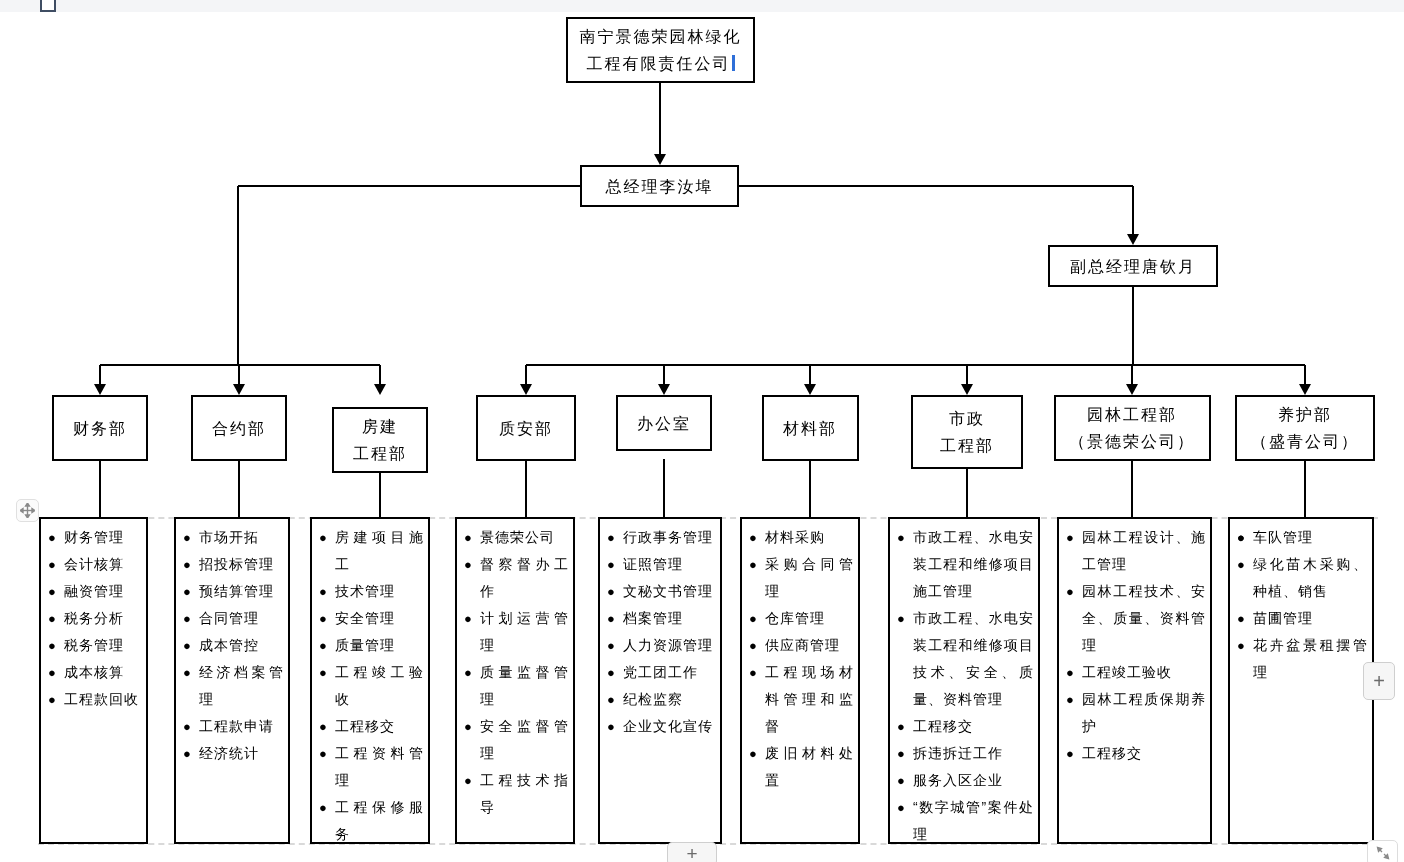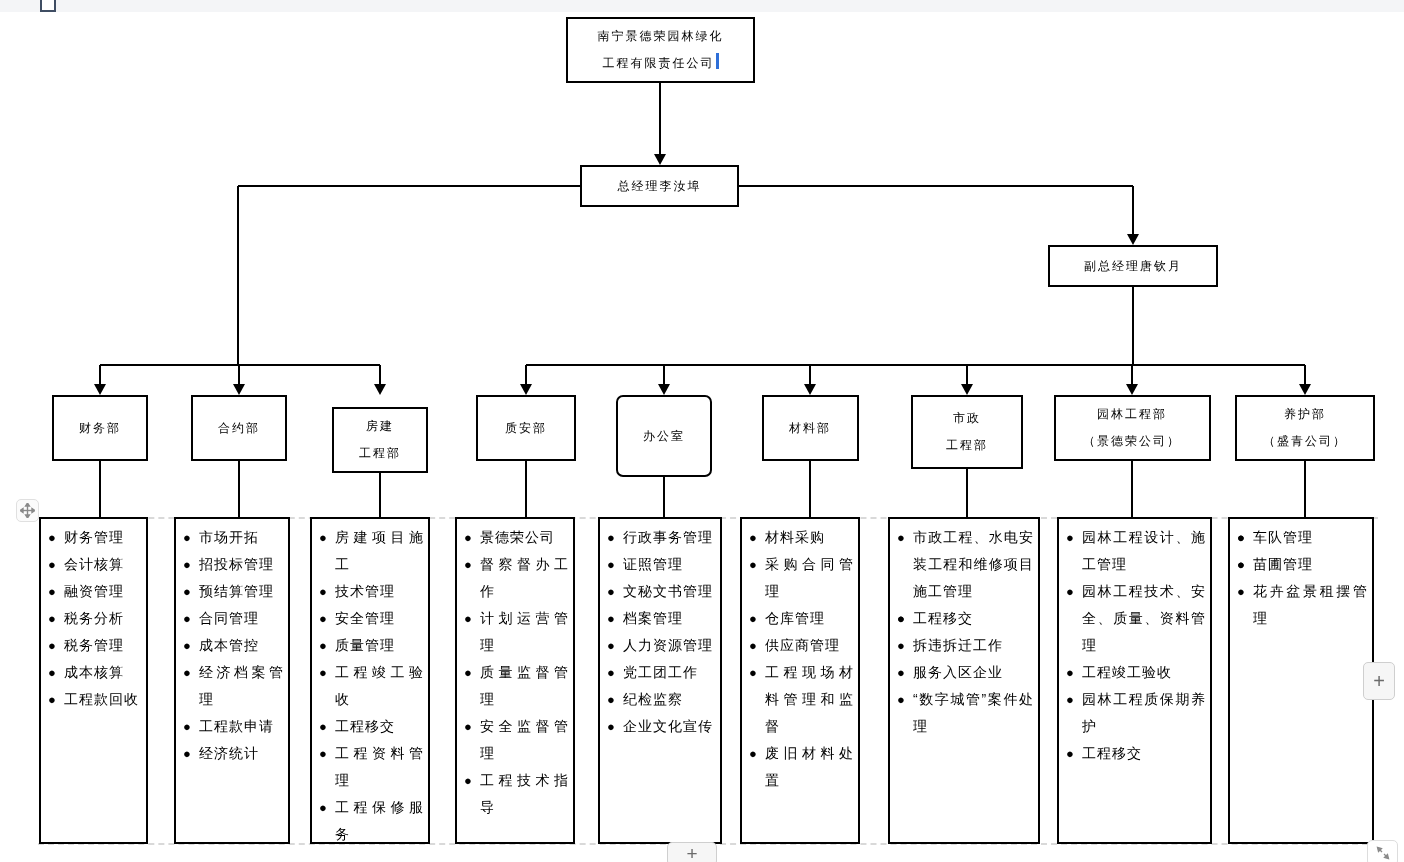--- a/index.html
+++ b/index.html
@@ -14,21 +14,21 @@
   
   .dash-line{position:absolute;left:38px;width:1340px;border-top:2px dashed #d9d9d9;z-index:0;}
 
   
   #connectors{position:absolute;left:0;top:0;z-index:1;pointer-events:none;}
 
   
   .node{position:absolute;background:#fff;border:2px solid #000;box-sizing:border-box;
         display:flex;flex-direction:column;align-items:center;justify-content:center;
         text-align:center;z-index:2;}
-  .node .ln{font-size:12px;letter-spacing:2px;line-height:27px;white-space:nowrap;text-align:center;}
+  .node .ln{font-size:16px;letter-spacing:2px;line-height:27px;white-space:nowrap;text-align:center;}
   .root-box{left:566px;top:17px;width:189px;height:66px;}
   .gm-box{left:580px;top:165px;width:159px;height:42px;}
   .deputy-box{left:1048px;top:245px;width:170px;height:42px;}
   .text-caret{display:inline-block;width:3px;height:16px;background:#2e6fd8;vertical-align:-2px;margin-left:1px;}
 
   
   .list-box{position:absolute;top:517px;height:327px;background:#fff;border:2px solid #000;
             box-sizing:border-box;z-index:2;overflow:hidden;padding:5px 4px 0 7px;}
   .list-box ul{margin:0;padding:0;list-style:none;}
   .list-box li{position:relative;font-size:14px;line-height:27px;letter-spacing:1px;
@@ -133,21 +133,21 @@
     <div class="list-box" style="left: 455px; width: 120px;">
       <ul>
         <li><span class="bullet">●</span><span>景德荣公司</span></li>
         <li><span class="bullet">●</span><span>督察督办工作</span></li>
         <li><span class="bullet">●</span><span>计划运营管理</span></li>
         <li><span class="bullet">●</span><span>质量监督管理</span></li>
         <li><span class="bullet">●</span><span>安全监督管理</span></li>
         <li><span class="bullet">●</span><span>工程技术指导</span></li>
       </ul>
     </div>
-    <div class="node" style="left: 616px; top: 395px; width: 96px; height: 82px; border-radius: 7px;">
+    <div class="node" style="left: 616px; top: 395px; width: 96px; height: 56px;">
       <div class="ln">办公室</div>
     </div>
     <div class="list-box" style="left: 598px; width: 124px;">
       <ul>
         <li><span class="bullet">●</span><span>行政事务管理</span></li>
         <li><span class="bullet">●</span><span>证照管理</span></li>
         <li><span class="bullet">●</span><span>文秘文书管理</span></li>
         <li><span class="bullet">●</span><span>档案管理</span></li>
         <li><span class="bullet">●</span><span>人力资源管理</span></li>
         <li><span class="bullet">●</span><span>党工团工作</span></li>
@@ -168,21 +168,21 @@
         <li><span class="bullet">●</span><span>废旧材料处置</span></li>
       </ul>
     </div>
     <div class="node" style="left: 911px; top: 395px; width: 112px; height: 74px;">
       <div class="ln">市政</div>
       <div class="ln">工程部</div>
     </div>
     <div class="list-box" style="left: 888px; width: 152px;">
       <ul>
         <li><span class="bullet">●</span><span>市政工程、水电安装工程和维修项目施工管理</span></li>
-        <li><span class="bullet">●</span></li>
+        <li><span class="bullet">●</span><span>市政工程、水电安装工程和维修项目技术、安全、质量、资料管理</span></li>
         <li><span class="bullet">●</span><span>工程移交</span></li>
         <li><span class="bullet">●</span><span>拆违拆迁工作</span></li>
         <li><span class="bullet">●</span><span>服务入区企业</span></li>
         <li><span class="bullet">●</span><span>“数字城管”案件处理</span></li>
       </ul>
     </div>
     <div class="node" style="left: 1053.5px; top: 395px; width: 157px; height: 66px;">
       <div class="ln">园林工程部</div>
       <div class="ln">（景德荣公司）</div>
     </div>
@@ -196,21 +196,21 @@
       </ul>
     </div>
     <div class="node" style="left: 1235px; top: 395px; width: 140px; height: 66px;">
       <div class="ln">养护部</div>
       <div class="ln">（盛青公司）</div>
     </div>
     <div class="list-box" style="left: 1228px; width: 146px;">
       <ul>
         <li><span class="bullet">●</span></li>
         <li><span class="bullet">●</span><span>车队管理</span></li>
-        <li><span class="bullet">●</span></li>
+        <li><span class="bullet">●</span><span>绿化苗木采购、种植、销售</span></li>
         <li><span class="bullet">●</span><span>苗圃管理</span></li>
         <li><span class="bullet">●</span><span>花卉盆景租摆管理</span></li>
       </ul>
     </div>
   </div>
 
 <div class="float-btn move-btn">
   <svg width="15" height="15" viewBox="0 0 15 15">
     <g stroke="#8a8a8a" stroke-width="1.4" fill="#8a8a8a">
       <line x1="7.5" y1="2" x2="7.5" y2="13"></line>

